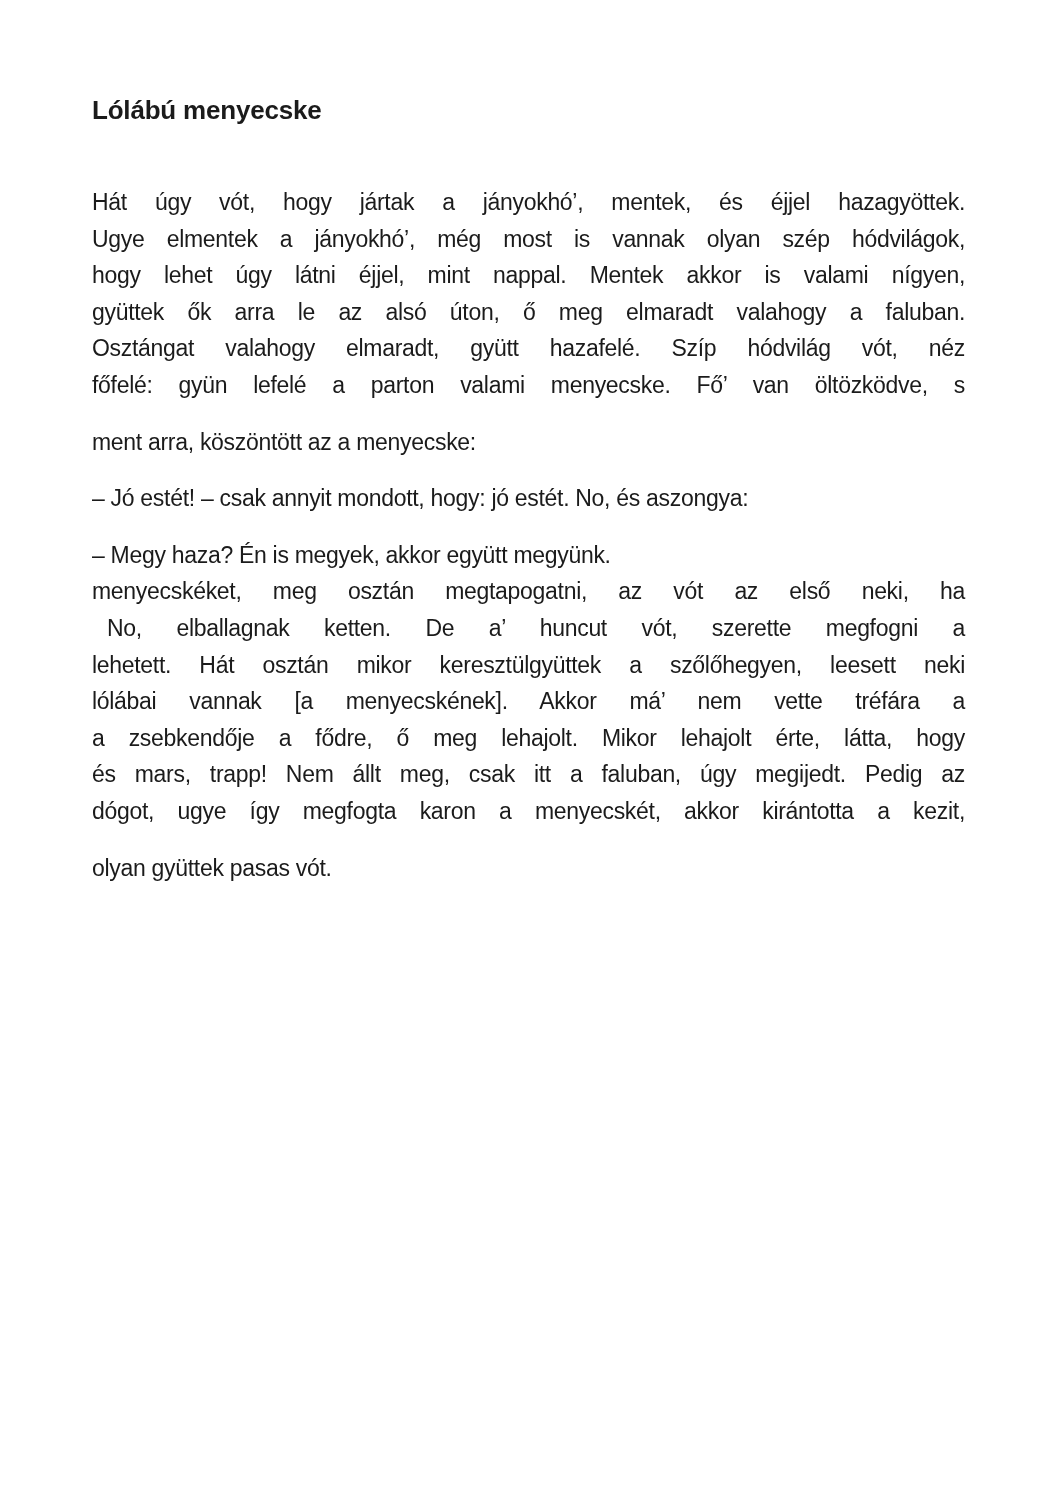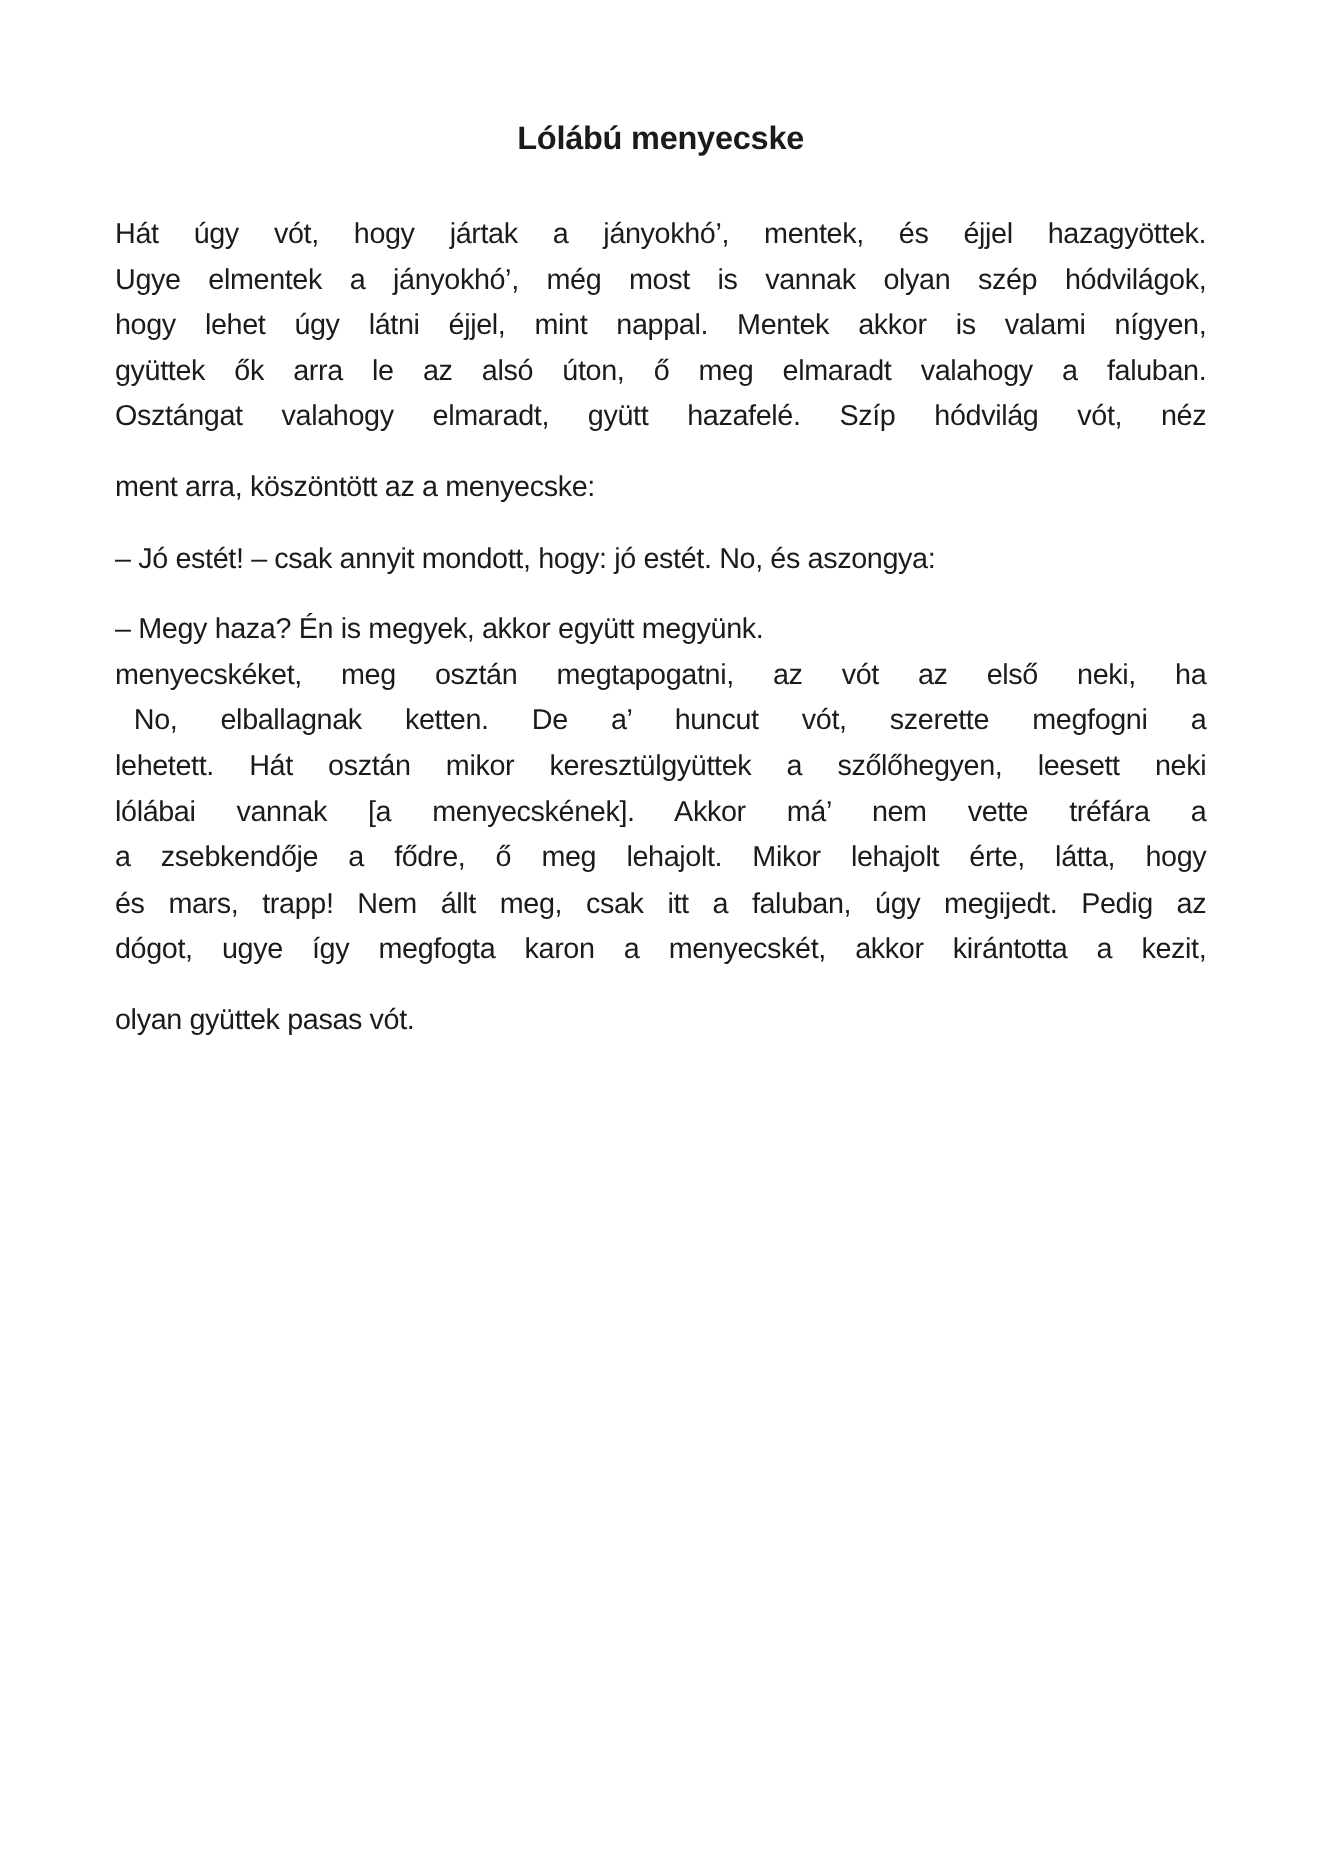--- a/index.html
+++ b/index.html
@@ -14,30 +14,29 @@
     background: #ffffff;
     overflow: hidden;
     font-family: "Liberation Sans", "DejaVu Sans", sans-serif;
     color: #1b1b1b;
   }
   .doc-title {
     position: absolute;
     top: 94px;
     left: 92px;
     width: 873px;
-    text-align: center;
     font-size: 26px;
     font-weight: bold;
     line-height: 32px;
     letter-spacing: -0.2px;
     white-space: nowrap;
   }
   .doc-body {
     position: absolute;
-    top: 168px;
+    top: 184px;
     left: 92px;
     width: 873px;
     font-size: 23px;
     letter-spacing: -0.3px;
     line-height: 36.6px;
   }
   .line {
     text-align: justify;
     text-align-last: justify;
     white-space: normal;
@@ -59,20 +58,21 @@
 <div class="page">
 
   <div class="doc-title">Lólábú menyecske</div>
 
   <div class="doc-body">
     <div class="line">Hát úgy vót, hogy jártak a jányokhó’, mentek, és éjjel hazagyöttek.</div>
     <div class="line">Ugye elmentek a jányokhó’, még most is vannak olyan szép hódvilágok,</div>
     <div class="line">hogy lehet úgy látni éjjel, mint nappal. Mentek akkor is valami nígyen,</div>
     <div class="line">gyüttek ők arra le az alsó úton, ő meg elmaradt valahogy a faluban.</div>
     <div class="line">Osztángat valahogy elmaradt, gyütt hazafelé. Szíp hódvilág vót, néz</div>
+    <div class="line">főfelé: gyün lefelé a parton valami menyecske. Fő’ van öltözködve, s</div>
     <div class="line left">ment arra, köszöntött az a menyecske:</div>
     <div class="line left">– Jó estét! – csak annyit mondott, hogy: jó estét. No, és aszongya:</div>
     <div class="line left">– Megy haza? Én is megyek, akkor együtt megyünk.</div>
     <div class="line">menyecskéket, meg osztán megtapogatni, az vót az első neki, ha</div>
     <div class="line ind">No, elballagnak ketten. De a’ huncut vót, szerette megfogni a</div>
     <div class="line">lehetett. Hát osztán mikor keresztülgyüttek a szőlőhegyen, leesett neki</div>
     <div class="line">lólábai vannak [a menyecskének]. Akkor má’ nem vette tréfára a</div>
     <div class="line">a zsebkendője a fődre, ő meg lehajolt. Mikor lehajolt érte, látta, hogy</div>
     <div class="line">és mars, trapp! Nem állt meg, csak itt a faluban, úgy megijedt. Pedig az</div>
     <div class="line">dógot, ugye így megfogta karon a menyecskét, akkor kirántotta a kezit,</div>

